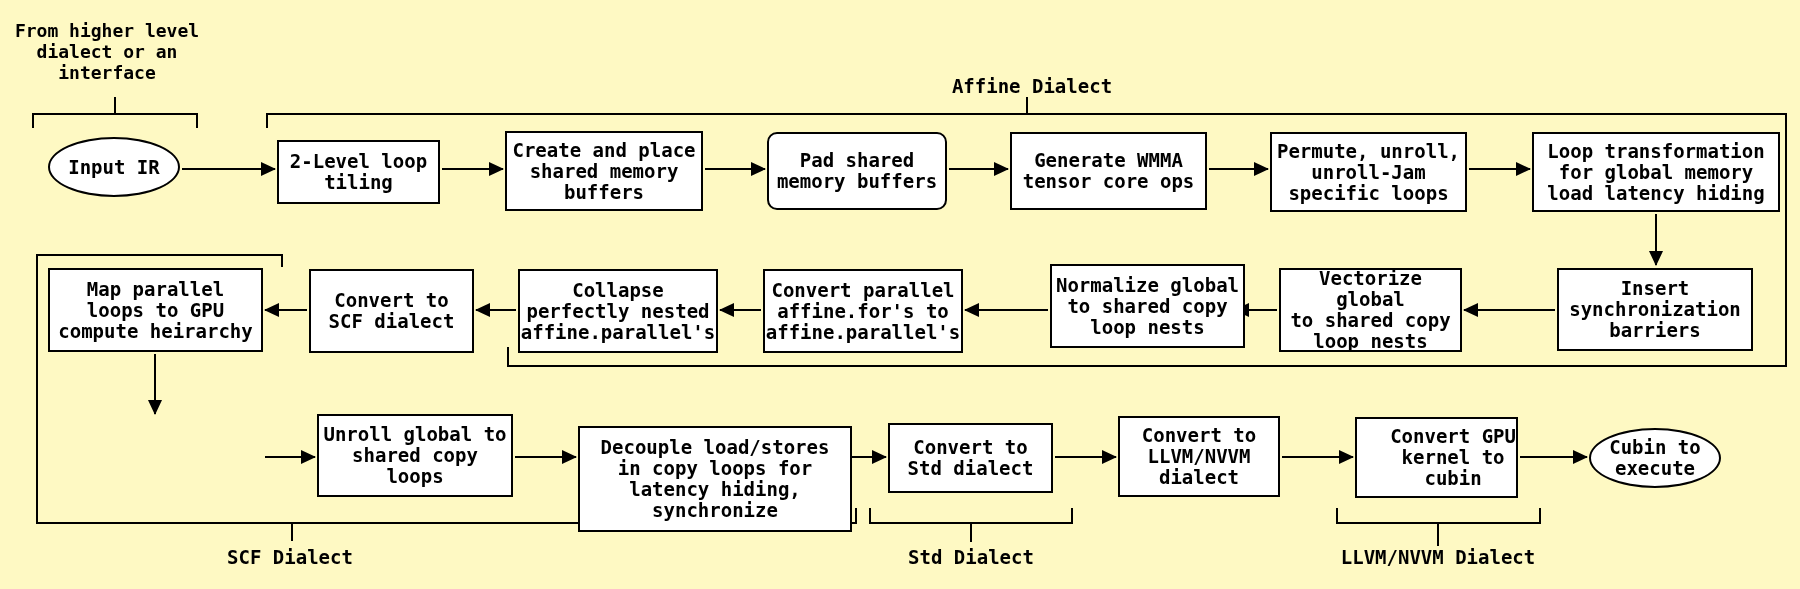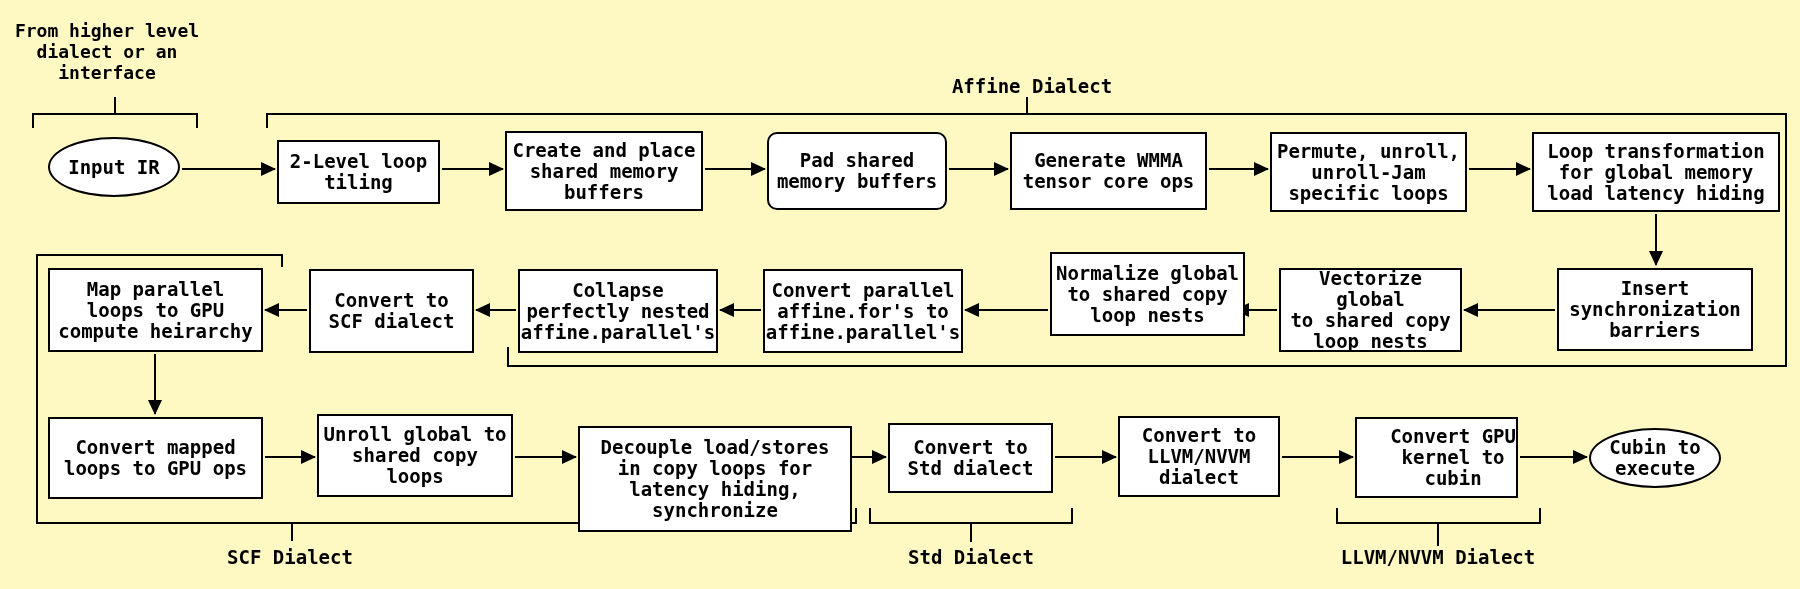--- a/index.html
+++ b/index.html
@@ -109,40 +109,36 @@
   <div class="node" style="left:518px;top:269px;width:200px;height:84px;">
     <span class="lbl">Collapse
 perfectly nested
 affine.parallel's</span>
   </div>
   <div class="node" style="left:763px;top:269px;width:200px;height:84px;">
     <span class="lbl">Convert parallel
 affine.for's to
 affine.parallel's</span>
   </div>
-  <div class="node" style="left:1050px;top:252px;width:195px;height:84px;">
+  <div class="node" style="left:1050px;top:264px;width:195px;height:84px;">
     <span class="lbl">Normalize global
 to shared copy
 loop nests</span>
   </div>
   <div class="node" style="left:1279px;top:268px;width:183px;height:84px;">
     <span class="lbl">Vectorize global
 to shared copy
 loop nests</span>
   </div>
   <div class="node" style="left:1557px;top:268px;width:196px;height:83px;">
     <span class="lbl">Insert
 synchronization
 barriers</span>
   </div>
 
-  <div class="node" style="left:48px;top:417px;width:215px;height:82px;">
-    <span class="lbl">Convert mapped
-loops to GPU ops</span>
-  </div>
   <div class="node" style="left:317px;top:414px;width:196px;height:83px;">
     <span class="lbl">Unroll global to
 shared copy
 loops</span>
   </div>
   <div class="node" style="left:578px;top:426px;width:274px;height:106px;">
     <span class="lbl">Decouple load/stores
 in copy loops for
 latency hiding,
 synchronize</span>

